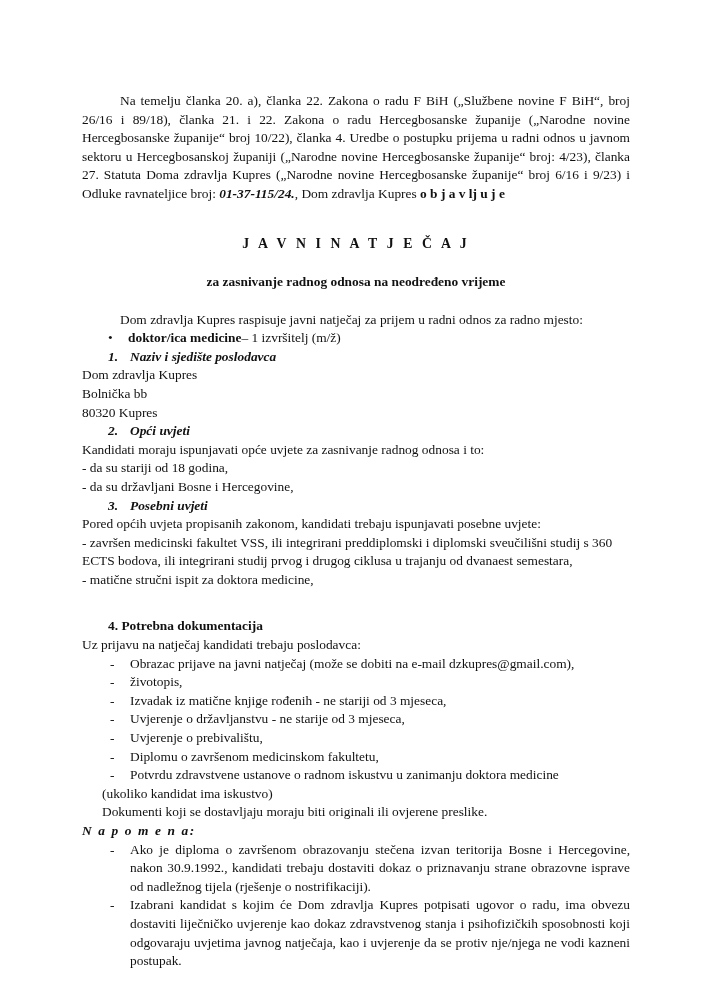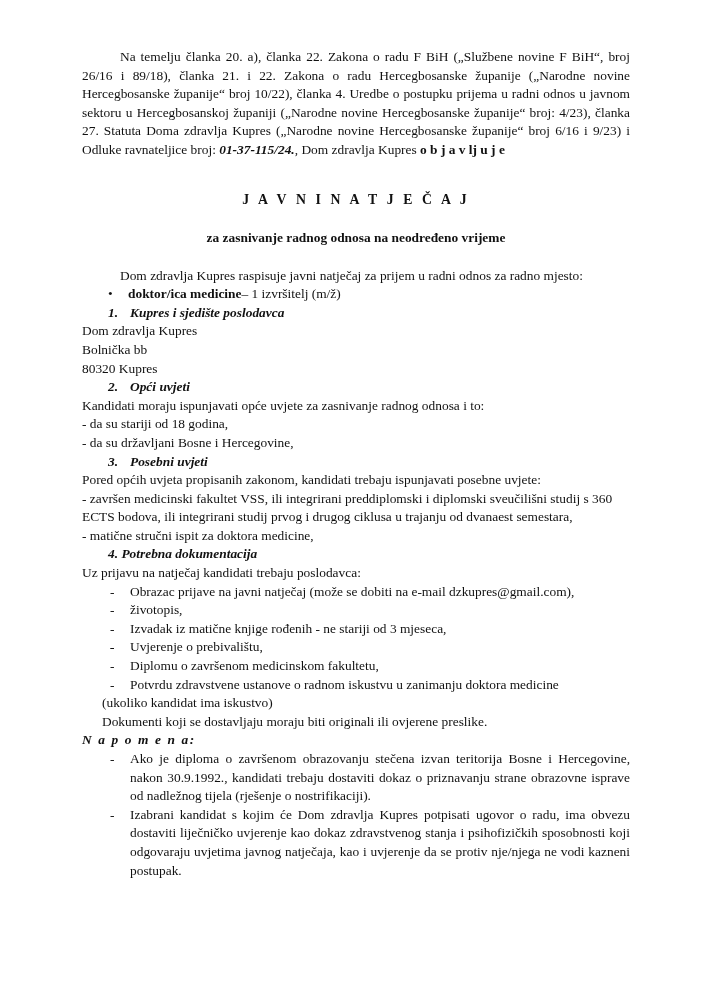--- a/index.html
+++ b/index.html
@@ -14,21 +14,21 @@
     font-family: "Liberation Serif", "DejaVu Serif", serif;
     color: #111111;
     overflow: hidden;
   }
   .page {
     position: relative;
     width: 707px;
     height: 1000px;
     background: #ffffff;
     box-sizing: border-box;
-    padding: 48px 77px 0 82px;
+    padding: 92px 77px 0 82px;
   }
   .doc-body {
     width: 548px;
     font-size: 13.4px;
     line-height: 18.6px;
   }
 
   p { margin: 0; }
 
   .just {
@@ -88,23 +88,23 @@
     font-style: italic;
     padding-left: 26px;
     line-height: 18.6px;
   }
   .sec-head .num {
     display: inline-block;
     min-width: 22px;
   }
   .sec-head-tight {
     font-weight: bold;
-    font-style: italic;
     padding-left: 26px;
     line-height: 18.6px;
+    margin-top: 28px;
   }
 
   .plain-line { line-height: 18.6px; }
 
   
   .dash-list {
     margin: 0;
     padding: 0;
     list-style: none;
   }
@@ -146,21 +146,21 @@
       <div class="title-main">J A V N I   N A T J E Č A J</div>
       <div class="title-sub">za zasnivanje radnog odnosa na neodređeno vrijeme</div>
     </div>
 
     <p class="intro indent-first">Dom zdravlja Kupres raspisuje javni natječaj za prijem u radni odnos  za radno mjesto:</p>
 
     <ul class="disc-list">
       <li class="disc-item"><span class="disc-mark">•</span><span class="b">doktor/ica medicine</span><span>– 1 izvršitelj (m/ž)</span></li>
     </ul>
 
-    <div class="sec-head"><span class="num">1.</span><span>Kupres i sjedište poslodavca</span></div>
+    <div class="sec-head"><span class="num">1.</span><span>Naziv i sjedište poslodavca</span></div>
     <p class="plain-line">Dom zdravlja Kupres</p>
     <p class="plain-line">Bolnička bb</p>
     <p class="plain-line">80320 Kupres</p>
 
     <div class="sec-head"><span class="num">2.</span><span>Opći uvjeti</span></div>
     <p class="plain-line">Kandidati moraju ispunjavati opće uvjete za zasnivanje radnog odnosa i to:</p>
     <p class="flush-dash">- da su stariji od 18 godina,</p>
     <p class="flush-dash">- da su državljani Bosne i Hercegovine,</p>
 
     <div class="sec-head"><span class="num">3.</span><span>Posebni uvjeti</span></div>
@@ -168,21 +168,21 @@
     <p class="flush-dash">- završen medicinski fakultet VSS, ili integrirani preddiplomski i diplomski sveučilišni studij s 360 ECTS bodova, ili integrirani studij prvog i drugog ciklusa u trajanju od dvanaest semestara,</p>
     <p class="flush-dash">-  matične stručni ispit za doktora medicine,</p>
 
     <div class="sec-head-tight"><span>4.</span>&nbsp;<span>Potrebna dokumentacija</span></div>
     <p class="plain-line">Uz prijavu na natječaj kandidati trebaju poslodavca:</p>
 
     <ul class="dash-list">
       <li class="dash-item nojust"><span class="dash-mark">-</span><span>Obrazac  prijave na javni natječaj (može se dobiti na e-mail dzkupres@gmail.com),</span></li>
       <li class="dash-item nojust"><span class="dash-mark">-</span><span>životopis,</span></li>
       <li class="dash-item nojust"><span class="dash-mark">-</span><span>Izvadak iz matične knjige rođenih - ne stariji od 3 mjeseca,</span></li>
-      <li class="dash-item nojust"><span class="dash-mark">-</span></li>
+      <li class="dash-item nojust"><span class="dash-mark">-</span><span>Uvjerenje o državljanstvu - ne starije od 3 mjeseca,</span></li>
       <li class="dash-item nojust"><span class="dash-mark">-</span><span>Uvjerenje o prebivalištu,</span></li>
       <li class="dash-item nojust"><span class="dash-mark">-</span><span>Diplomu o završenom medicinskom fakultetu,</span></li>
       <li class="dash-item nojust"><span class="dash-mark">-</span><span>Potvrdu zdravstvene ustanove o radnom  iskustvu u zanimanju doktora medicine</span></li>
     </ul>
     <p class="cont-line sub-indent">(ukoliko kandidat ima iskustvo)</p>
     <p class="cont-line sub-indent">Dokumenti koji se dostavljaju moraju biti originali ili ovjerene preslike.</p>
 
     <div class="napomena-head">N a p o m e n a:</div>
     <ul class="dash-list">
       <li class="dash-item"><span class="dash-mark">-</span><span>Ako je diploma o završenom obrazovanju stečena izvan teritorija Bosne i Hercegovine, nakon 30.9.1992., kandidati trebaju dostaviti dokaz o priznavanju strane obrazovne isprave od nadležnog tijela (rješenje o nostrifikaciji).</span></li>

